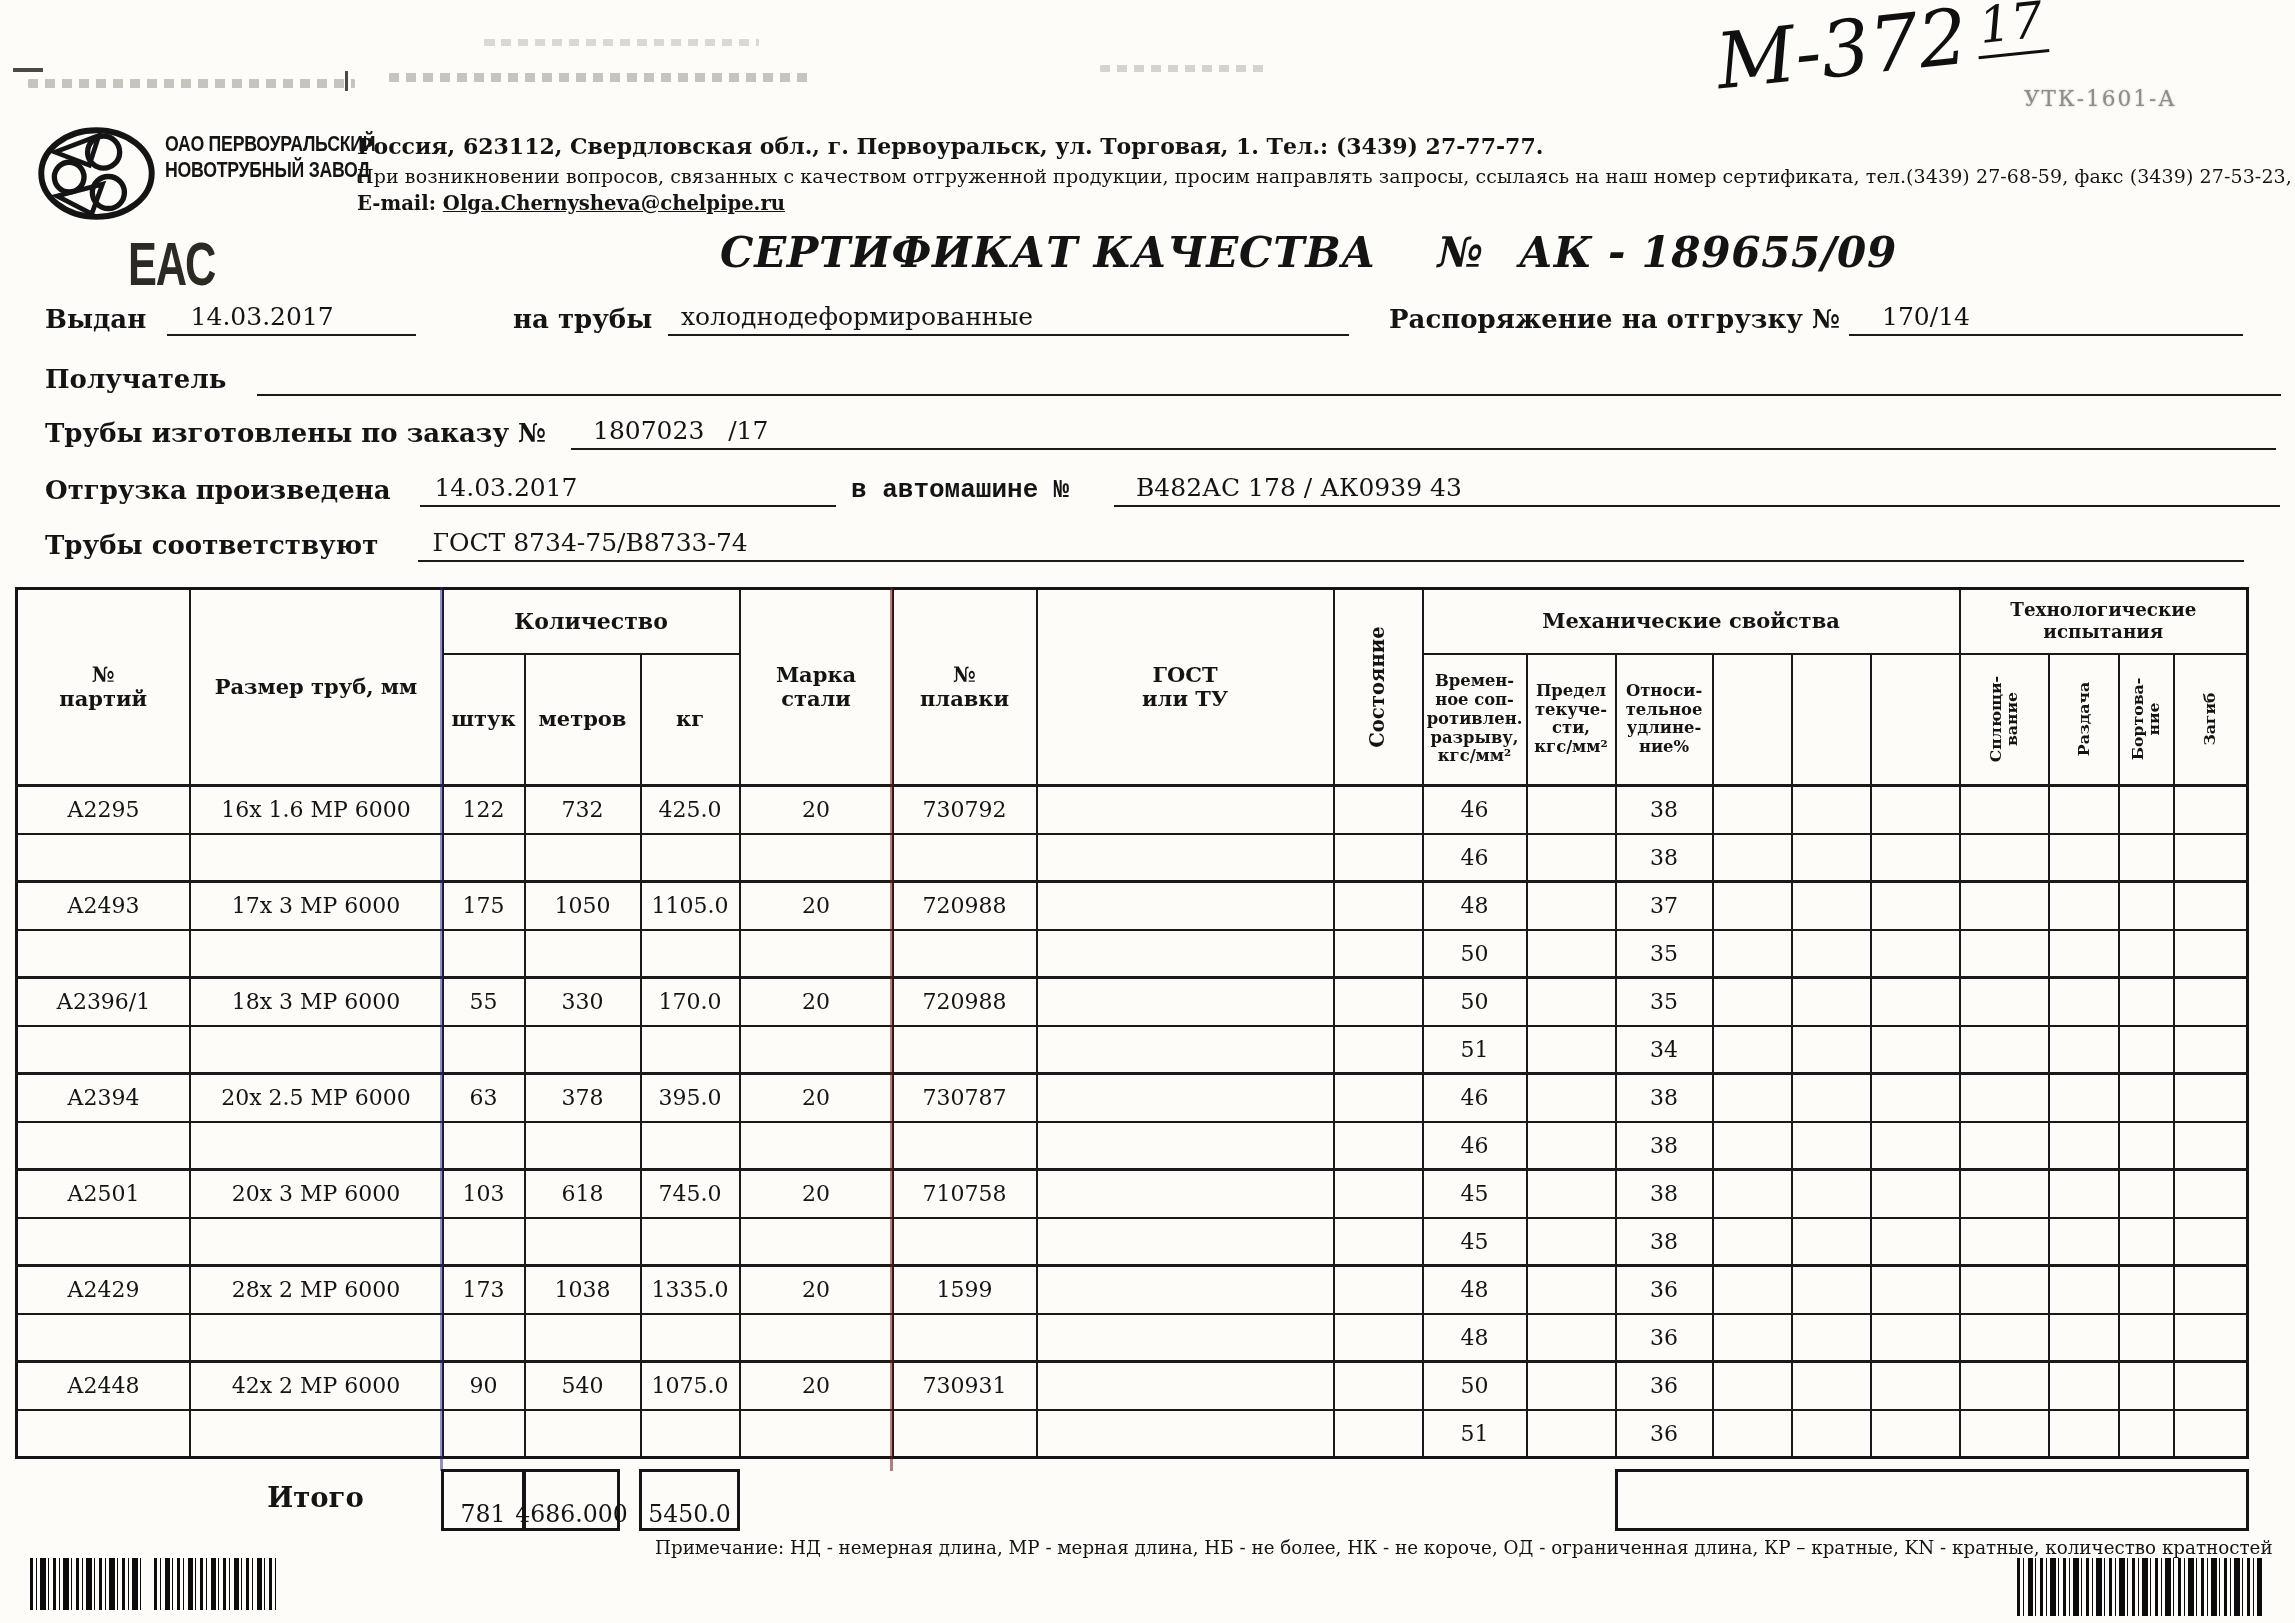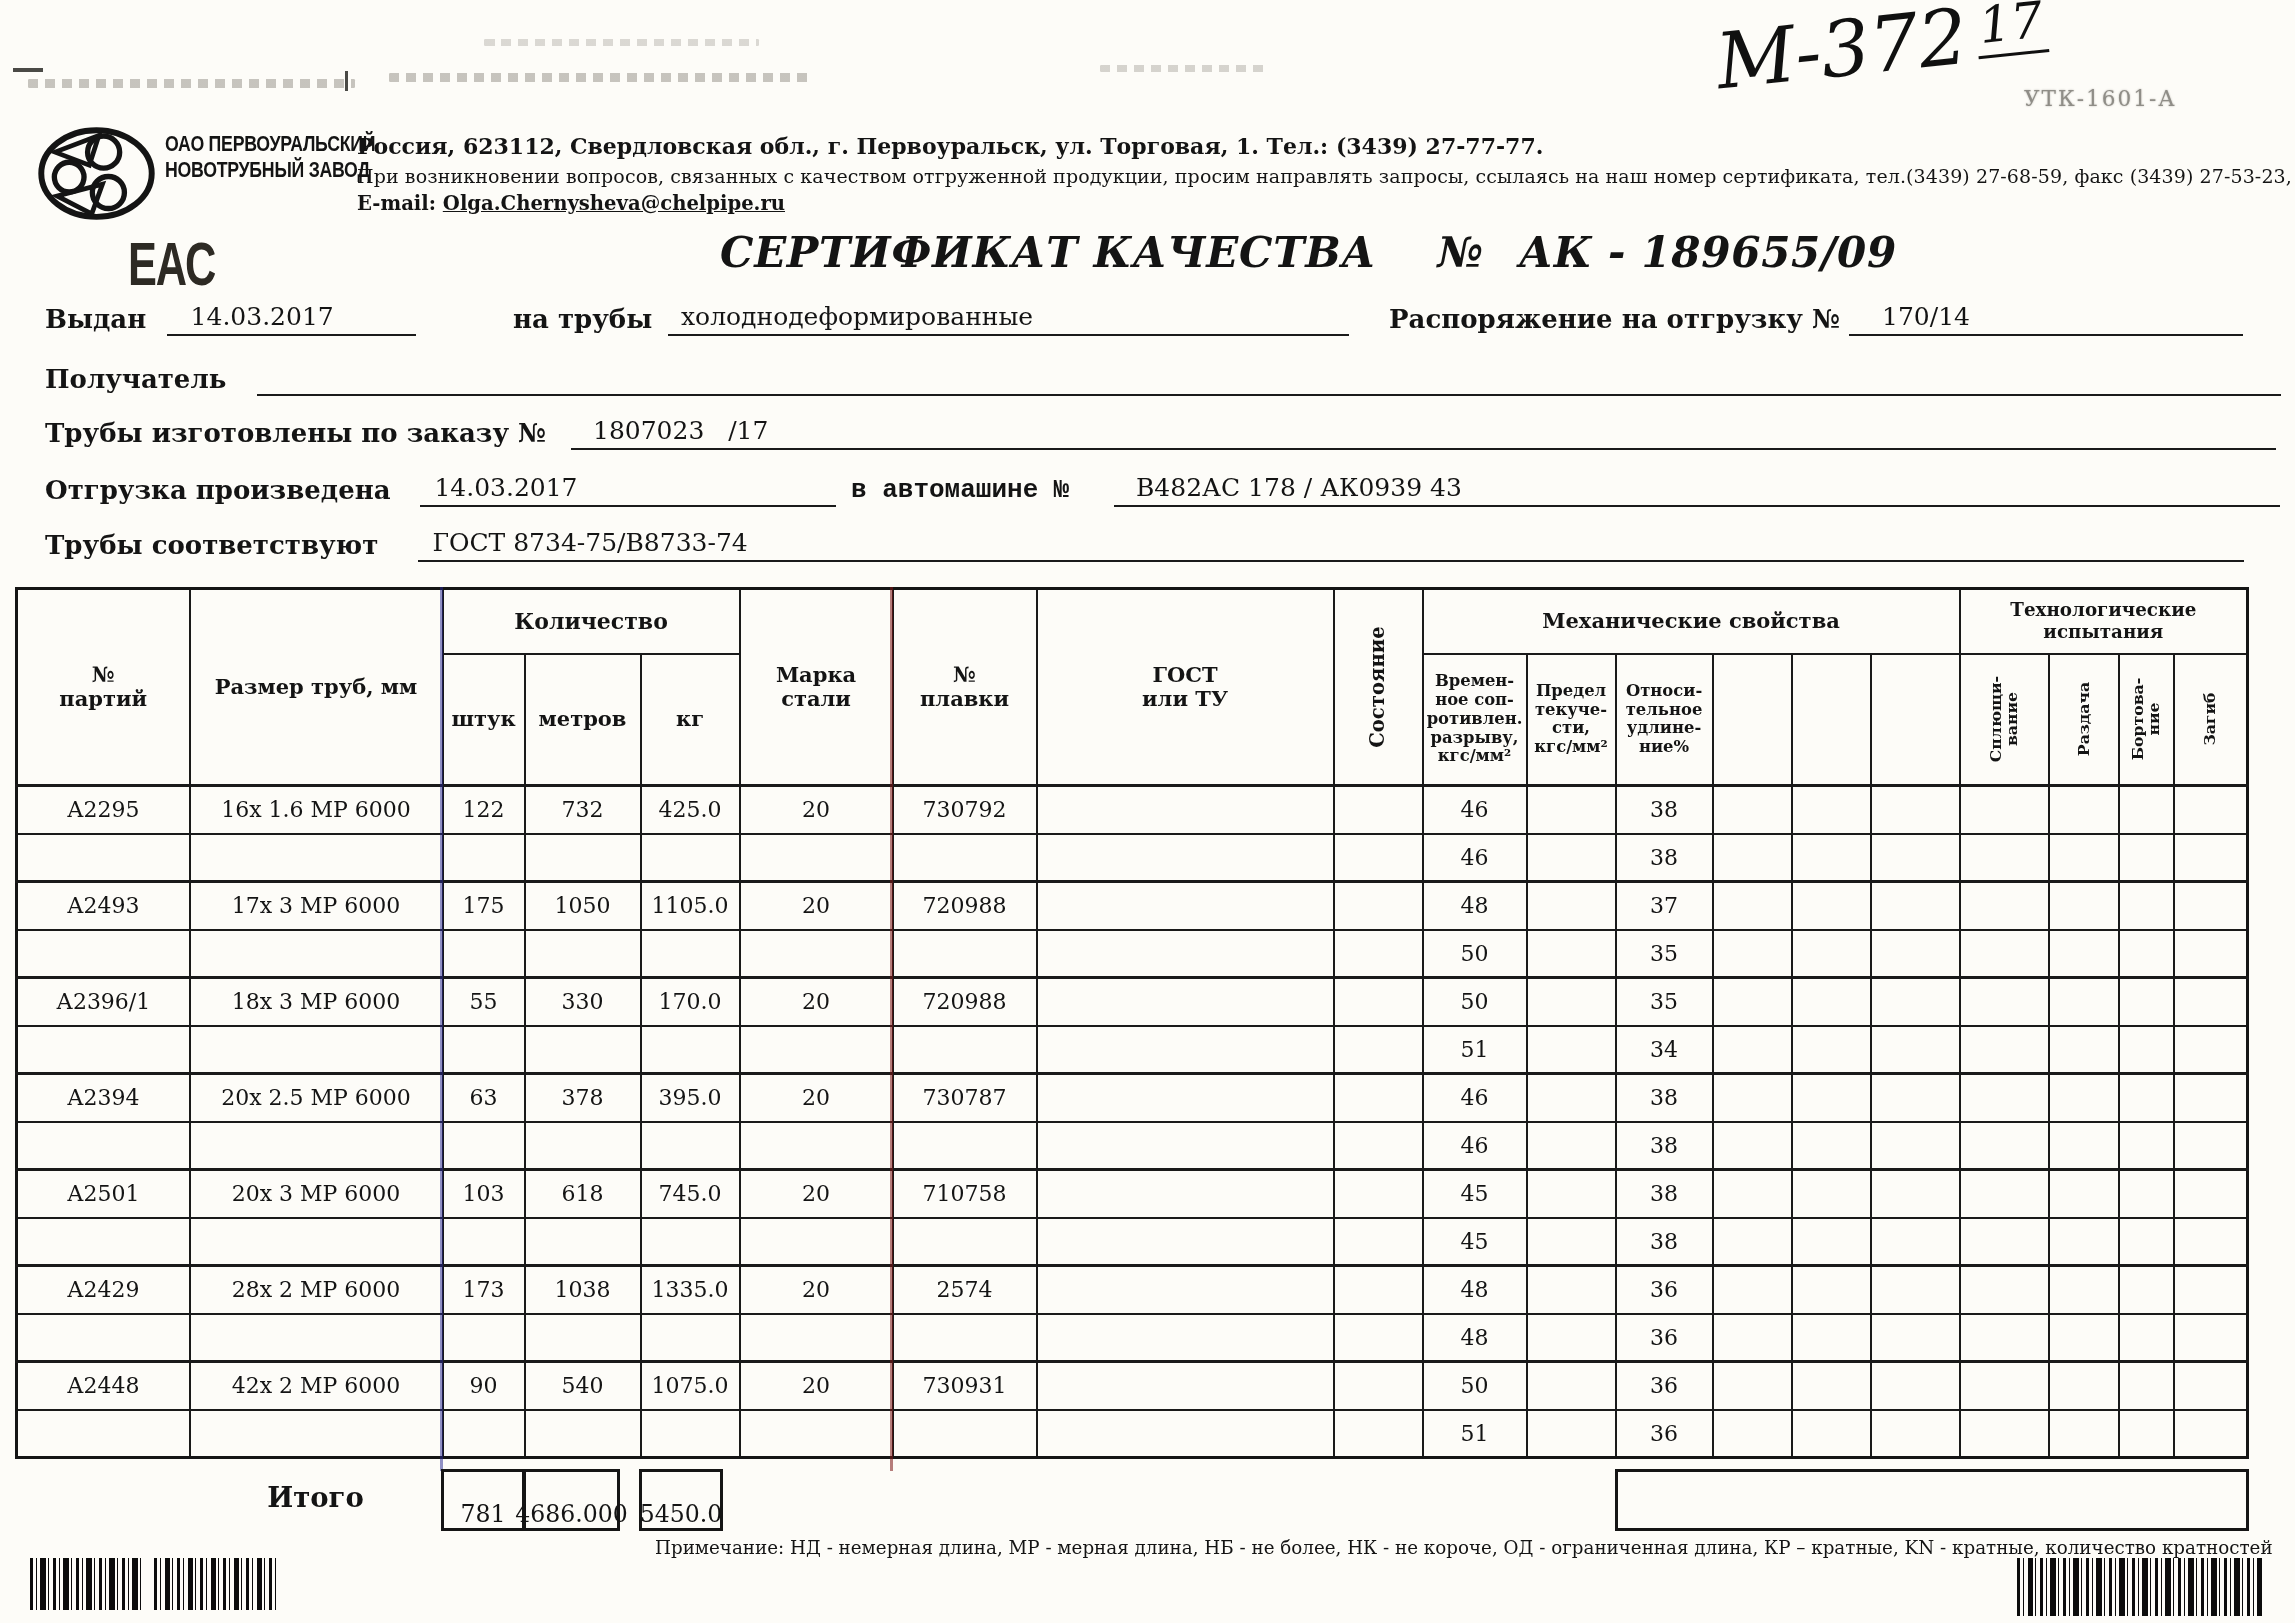--- a/index.html
+++ b/index.html
@@ -415,21 +415,21 @@
             <td></td>
             <td></td>
           </tr>
           <tr class="batch-start">
             <td>А2429</td>
             <td>28х 2 МР 6000</td>
             <td>173</td>
             <td>1038</td>
             <td>1335.0</td>
             <td>20</td>
-            <td>2574</td>
+            <td>1599</td>
             <td></td>
             <td></td>
             <td>48</td>
             <td></td>
             <td>36</td>
             <td></td>
             <td></td>
             <td></td>
             <td></td>
             <td></td>
@@ -506,21 +506,21 @@
   <div class="abs vline-blue" style="left:440px;top:587px;width:2.6px;height:884px;"></div>
   <div class="abs vline-red" style="left:890px;top:587px;width:2.6px;height:884px;"></div>
 
   <div class="abs total-label" style="left:189px;top:1481px;width:253px;">Итого</div>
   <div class="abs total-box" style="left:441px;top:1469px;width:84px;height:62px;">
       <span>781</span>
     </div>
   <div class="abs total-box" style="left:523px;top:1469px;width:97px;height:62px;">
       <span>4686.000</span>
     </div>
-  <div class="abs total-box" style="left:639px;top:1469px;width:84px;height:62px;">
+  <div class="abs total-box" style="left:639px;top:1469px;width:101px;height:62px;">
       <span>5450.0</span>
     </div>
   <div class="abs total-box" style="left:1615px;top:1469px;width:634px;height:62px;"></div>
 
   <div class="abs footnote" style="left:655px;top:1537px;width:1591px;">Примечание: НД - немерная длина, МР - мерная длина, НБ - не более, НК - не короче, ОД - ограниченная длина, КР – кратные, KN - кратные, количество кратностей</div>
 
   <div class="abs barcode" style="left:29.5px;top:1558px;width:115px;height:52px;"></div>
   <div class="abs barcode" style="left:154px;top:1558px;width:124px;height:52px;"></div>
   <div class="abs barcode" style="left:2017px;top:1558px;width:245px;height:58px;"></div>
 

